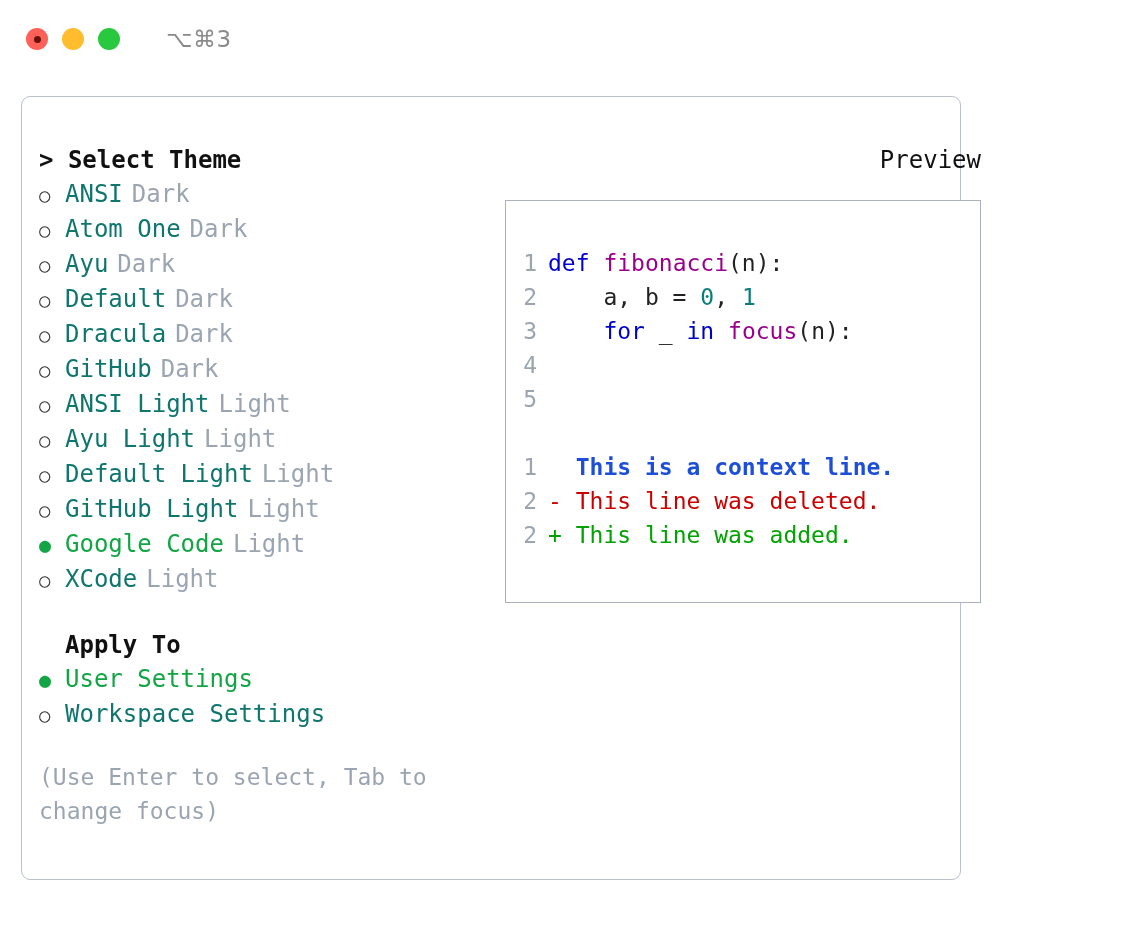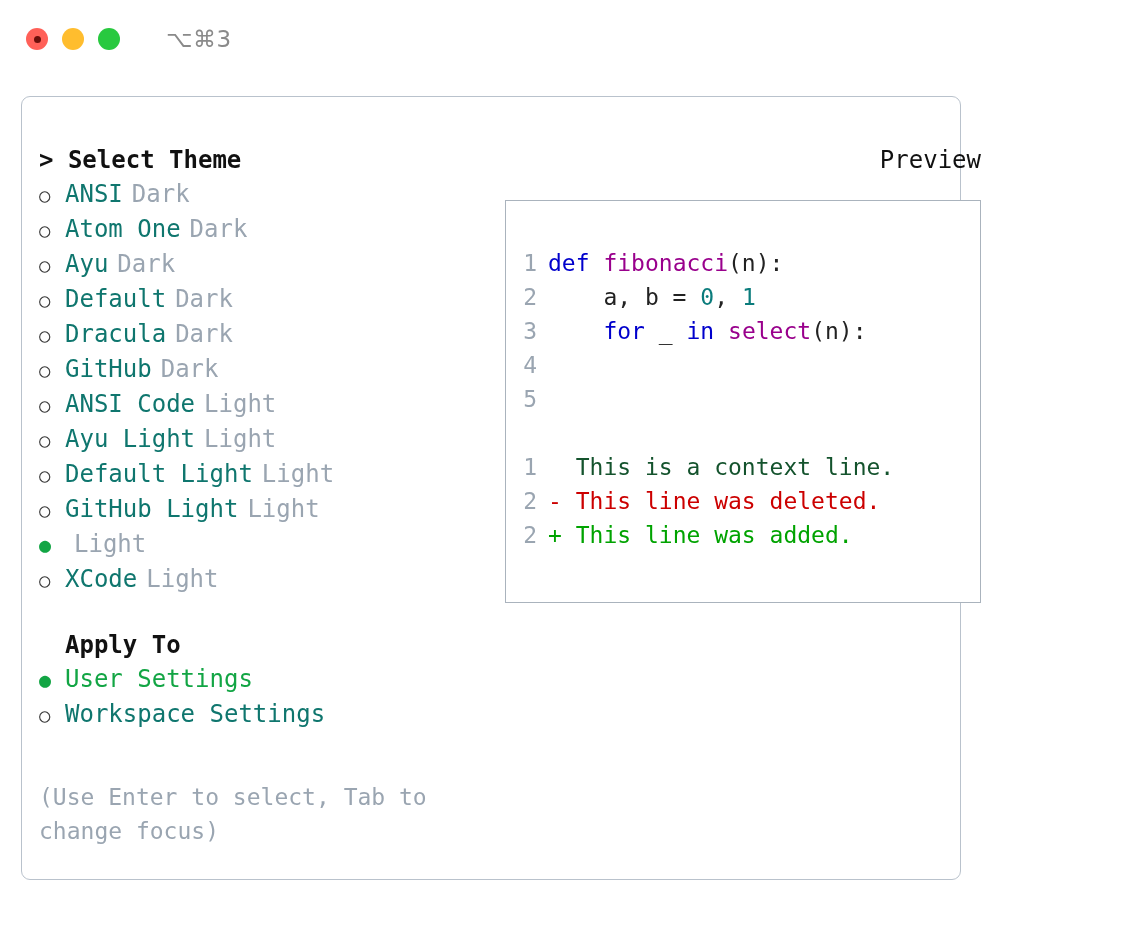--- a/index.html
+++ b/index.html
@@ -113,21 +113,21 @@
   .row-label.selected { color: #12A544; }
   .row-tag {
     color: #9aa5b1;
     padding-left: 9px;
   }
 
   .spacer-sm { height: 31px; }
   .indent { padding-left: 26px; }
 
   #hint {
-    margin-top: 48px;
+    margin-top: 28px;
     font-size: 23px;
     line-height: 34px;
     color: #9aa5b1;
     width: 410px;
   }
 
   
   #preview-title {
     font-size: 24px;
     line-height: 34px;
@@ -155,21 +155,21 @@
     text-align: right;
     color: #9aa5b1;
     padding-right: 11px;
   }
   .code-gap { height: 34px; }
 
   .tok-kw   { color: #0000CC; text-align: right; }
   .tok-fn   { color: #99008C; }
   .tok-num  { color: #0B7C7C; }
   .tok-txt  { color: #222222; }
-  .tok-ctx  { color: #14532d; }
+  .tok-ctx  { color: #1d4ed8; font-weight: bold; }
   .tok-del  { color: #CC0000; }
   .tok-add  { color: #00A300; }
 </style>
 </head>
 <body>
 
 <div id="window">
 
   <div id="titlebar">
     <div class="lights">
@@ -187,25 +187,25 @@
 
         <div class="section-title bold">&gt; Select Theme</div>
 
         <div id="theme-list">
             <div class="row"><span class="bullet">○</span><span class="row-label">ANSI</span><span class="row-tag">Dark</span></div>
             <div class="row"><span class="bullet">○</span><span class="row-label">Atom One</span><span class="row-tag">Dark</span></div>
             <div class="row"><span class="bullet">○</span><span class="row-label">Ayu</span><span class="row-tag">Dark</span></div>
             <div class="row"><span class="bullet">○</span><span class="row-label">Default</span><span class="row-tag">Dark</span></div>
             <div class="row"><span class="bullet">○</span><span class="row-label">Dracula</span><span class="row-tag">Dark</span></div>
             <div class="row"><span class="bullet">○</span><span class="row-label">GitHub</span><span class="row-tag">Dark</span></div>
-            <div class="row"><span class="bullet">○</span><span class="row-label">ANSI Code</span><span class="row-tag">Light</span></div>
+            <div class="row"><span class="bullet">○</span><span class="row-label">ANSI Light</span><span class="row-tag">Light</span></div>
             <div class="row"><span class="bullet">○</span><span class="row-label">Ayu Light</span><span class="row-tag">Light</span></div>
             <div class="row"><span class="bullet">○</span><span class="row-label">Default Light</span><span class="row-tag">Light</span></div>
             <div class="row"><span class="bullet">○</span><span class="row-label">GitHub Light</span><span class="row-tag">Light</span></div>
-            <div class="row"><span class="bullet on">●</span><span class="row-tag">Light</span></div>
+            <div class="row"><span class="bullet on">●</span><span class="row-label selected">Google Code</span><span class="row-tag">Light</span></div>
             <div class="row"><span class="bullet">○</span><span class="row-label">XCode</span><span class="row-tag">Light</span></div>
           </div>
 
         <div class="spacer-sm"></div>
 
         <div class="section-title indent">Apply To</div>
 
         <div id="apply-list">
             <div class="row"><span class="bullet on">●</span><span class="row-label selected">User Settings</span></div>
             <div class="row"><span class="bullet">○</span><span class="row-label">Workspace Settings</span></div>
@@ -214,21 +214,21 @@
         <div id="hint">(Use Enter to select, Tab to change focus)</div>
       </div>
 
       <div id="right-col">
         <div id="preview-title">Preview</div>
 
         <div id="preview-box">
           <div id="code-block">
               <div class="code-line"><span class="lineno">1</span><span><span class="tok-kw">def </span><span class="tok-fn">fibonacci</span><span class="tok-txt">(n):</span></span></div>
               <div class="code-line"><span class="lineno">2</span><span><span class="tok-txt">    a, b = </span><span class="tok-num">0</span><span class="tok-txt">, </span><span class="tok-num">1</span></span></div>
-              <div class="code-line"><span class="lineno">3</span><span><span class="tok-txt">    </span><span class="tok-kw">for</span><span class="tok-txt"> _ </span><span class="tok-kw">in</span><span class="tok-txt"> </span><span class="tok-fn">select</span><span class="tok-txt">(n):</span></span></div>
+              <div class="code-line"><span class="lineno">3</span><span><span class="tok-txt">    </span><span class="tok-kw">for</span><span class="tok-txt"> _ </span><span class="tok-kw">in</span><span class="tok-txt"> </span><span class="tok-fn">focus</span><span class="tok-txt">(n):</span></span></div>
               <div class="code-line"><span class="lineno">4</span></div>
               <div class="code-line"><span class="lineno">5</span></div>
             </div>
           <div class="code-gap"></div>
           <div id="diff-block">
               <div class="code-line"><span class="lineno">1</span><span class="tok-ctx">  </span><span class="tok-ctx">This is a context line.</span></div>
               <div class="code-line"><span class="lineno">2</span><span class="tok-del">- </span><span class="tok-del">This line was deleted.</span></div>
               <div class="code-line"><span class="lineno">2</span><span class="tok-add">+ </span><span class="tok-add">This line was added.</span></div>
             </div>
         </div>

